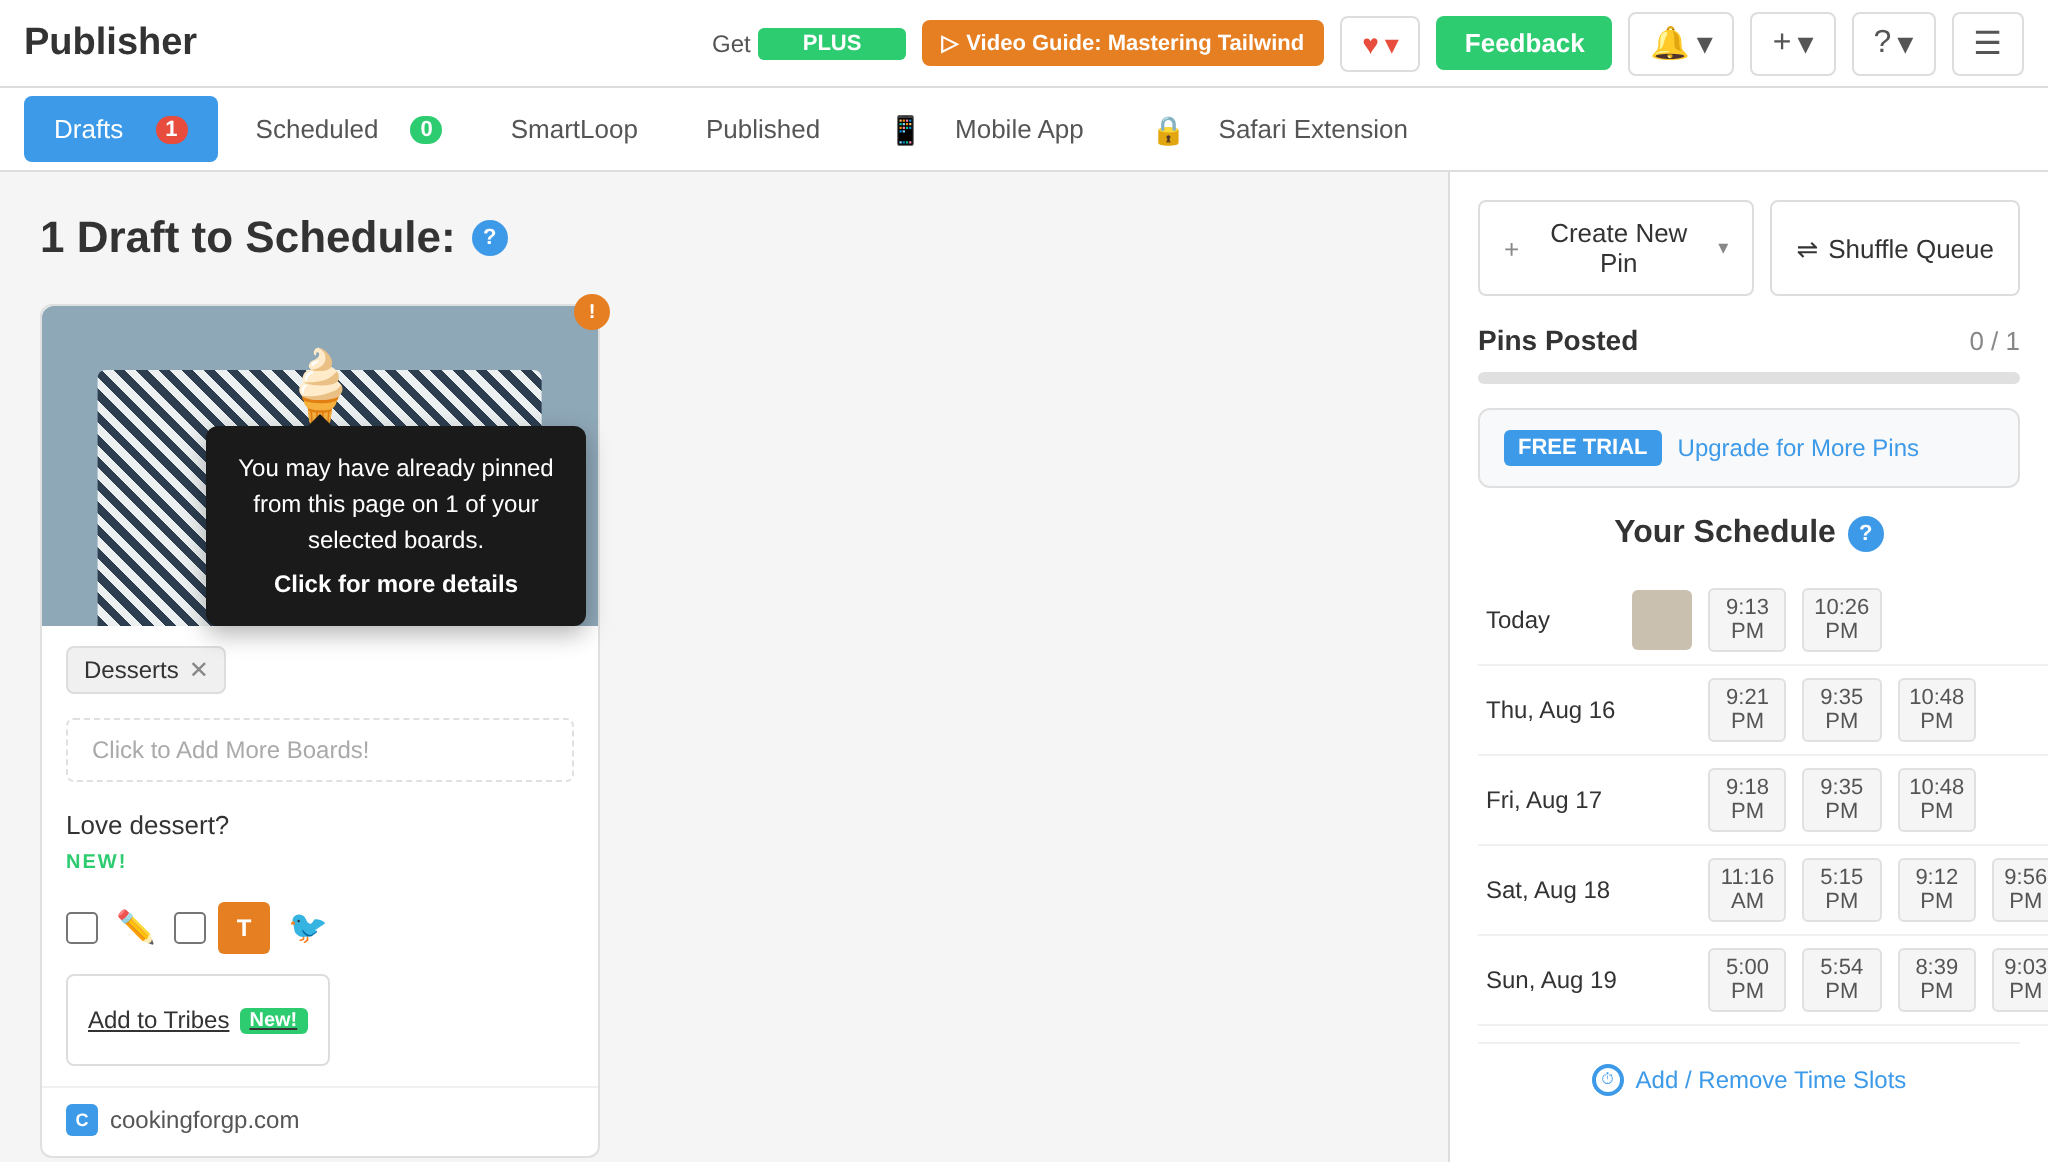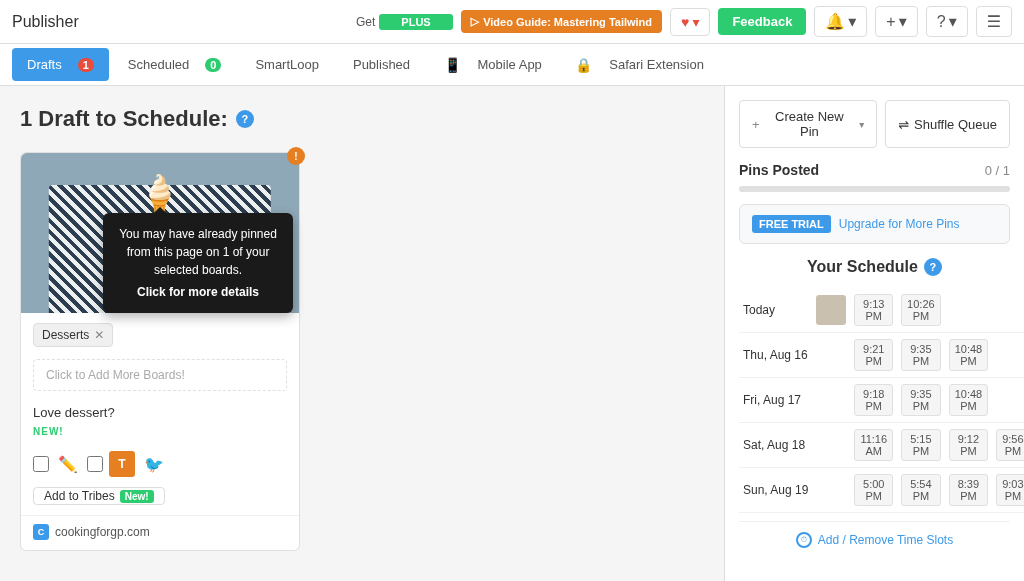--- a/index.html
+++ b/index.html
@@ -10,22 +10,22 @@
       background: #fff;
       border-bottom: 1px solid #ddd;
       display: flex;
       align-items: center;
       padding: 0 12px;
       height: 44px;
       position: relative;
       z-index: 10;
     }
     #header .logo {
-      font-size: 16px;
-      font-weight: normal;
+      font-size: 19px;
+      font-weight: bold;
       color: #333;
       margin-right: auto;
     }
     #header .header-right {
       display: flex;
       align-items: center;
       gap: 8px;
     }
     .get-plus {
       font-size: 12px;
@@ -356,24 +356,25 @@
       appearance: auto;
     }
 
     .add-tribes-btn {
       display: inline-flex;
       align-items: center;
       gap: 5px;
       background: #fff;
       border: 1px solid #ddd;
       border-radius: 4px;
-      padding: 1px 10px;
+      padding: 15px 10px;
       font-size: 12px;
       cursor: pointer;
       color: #333;
+      text-decoration: underline;
     }
     .tribes-new {
       background: #2ecc71;
       color: #fff;
       font-size: 10px;
       font-weight: bold;
       padding: 1px 5px;
       border-radius: 3px;
     }
 

